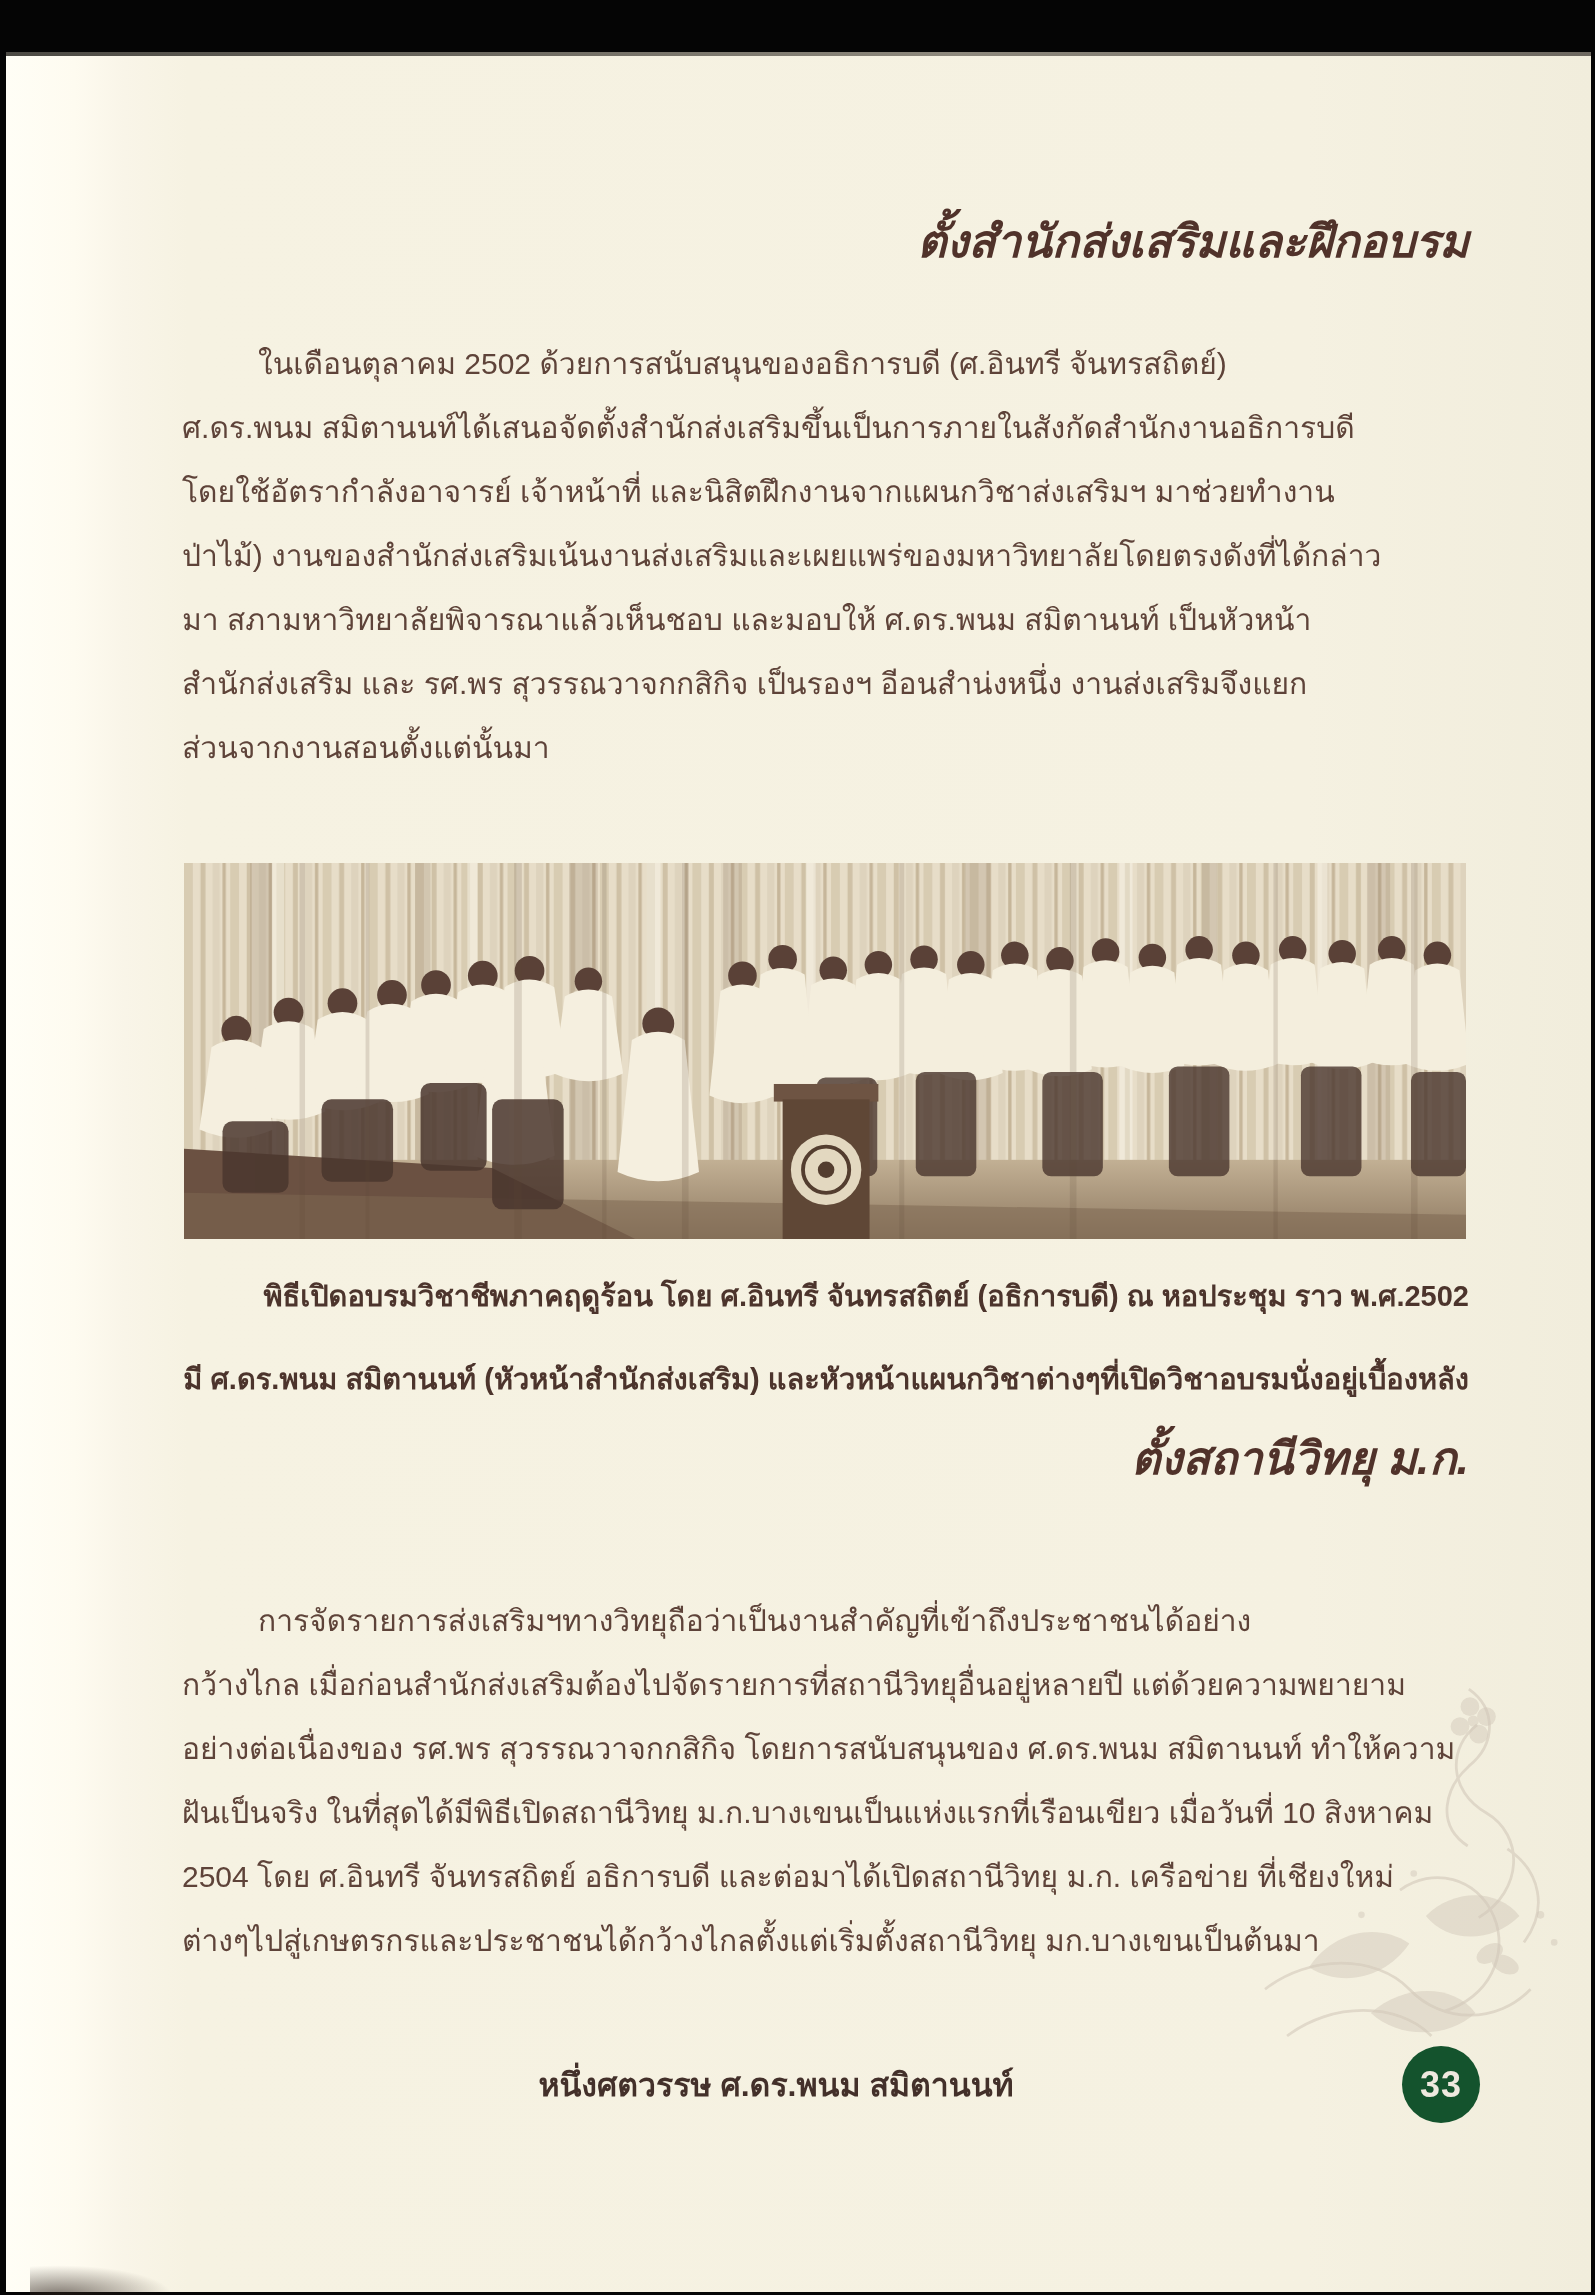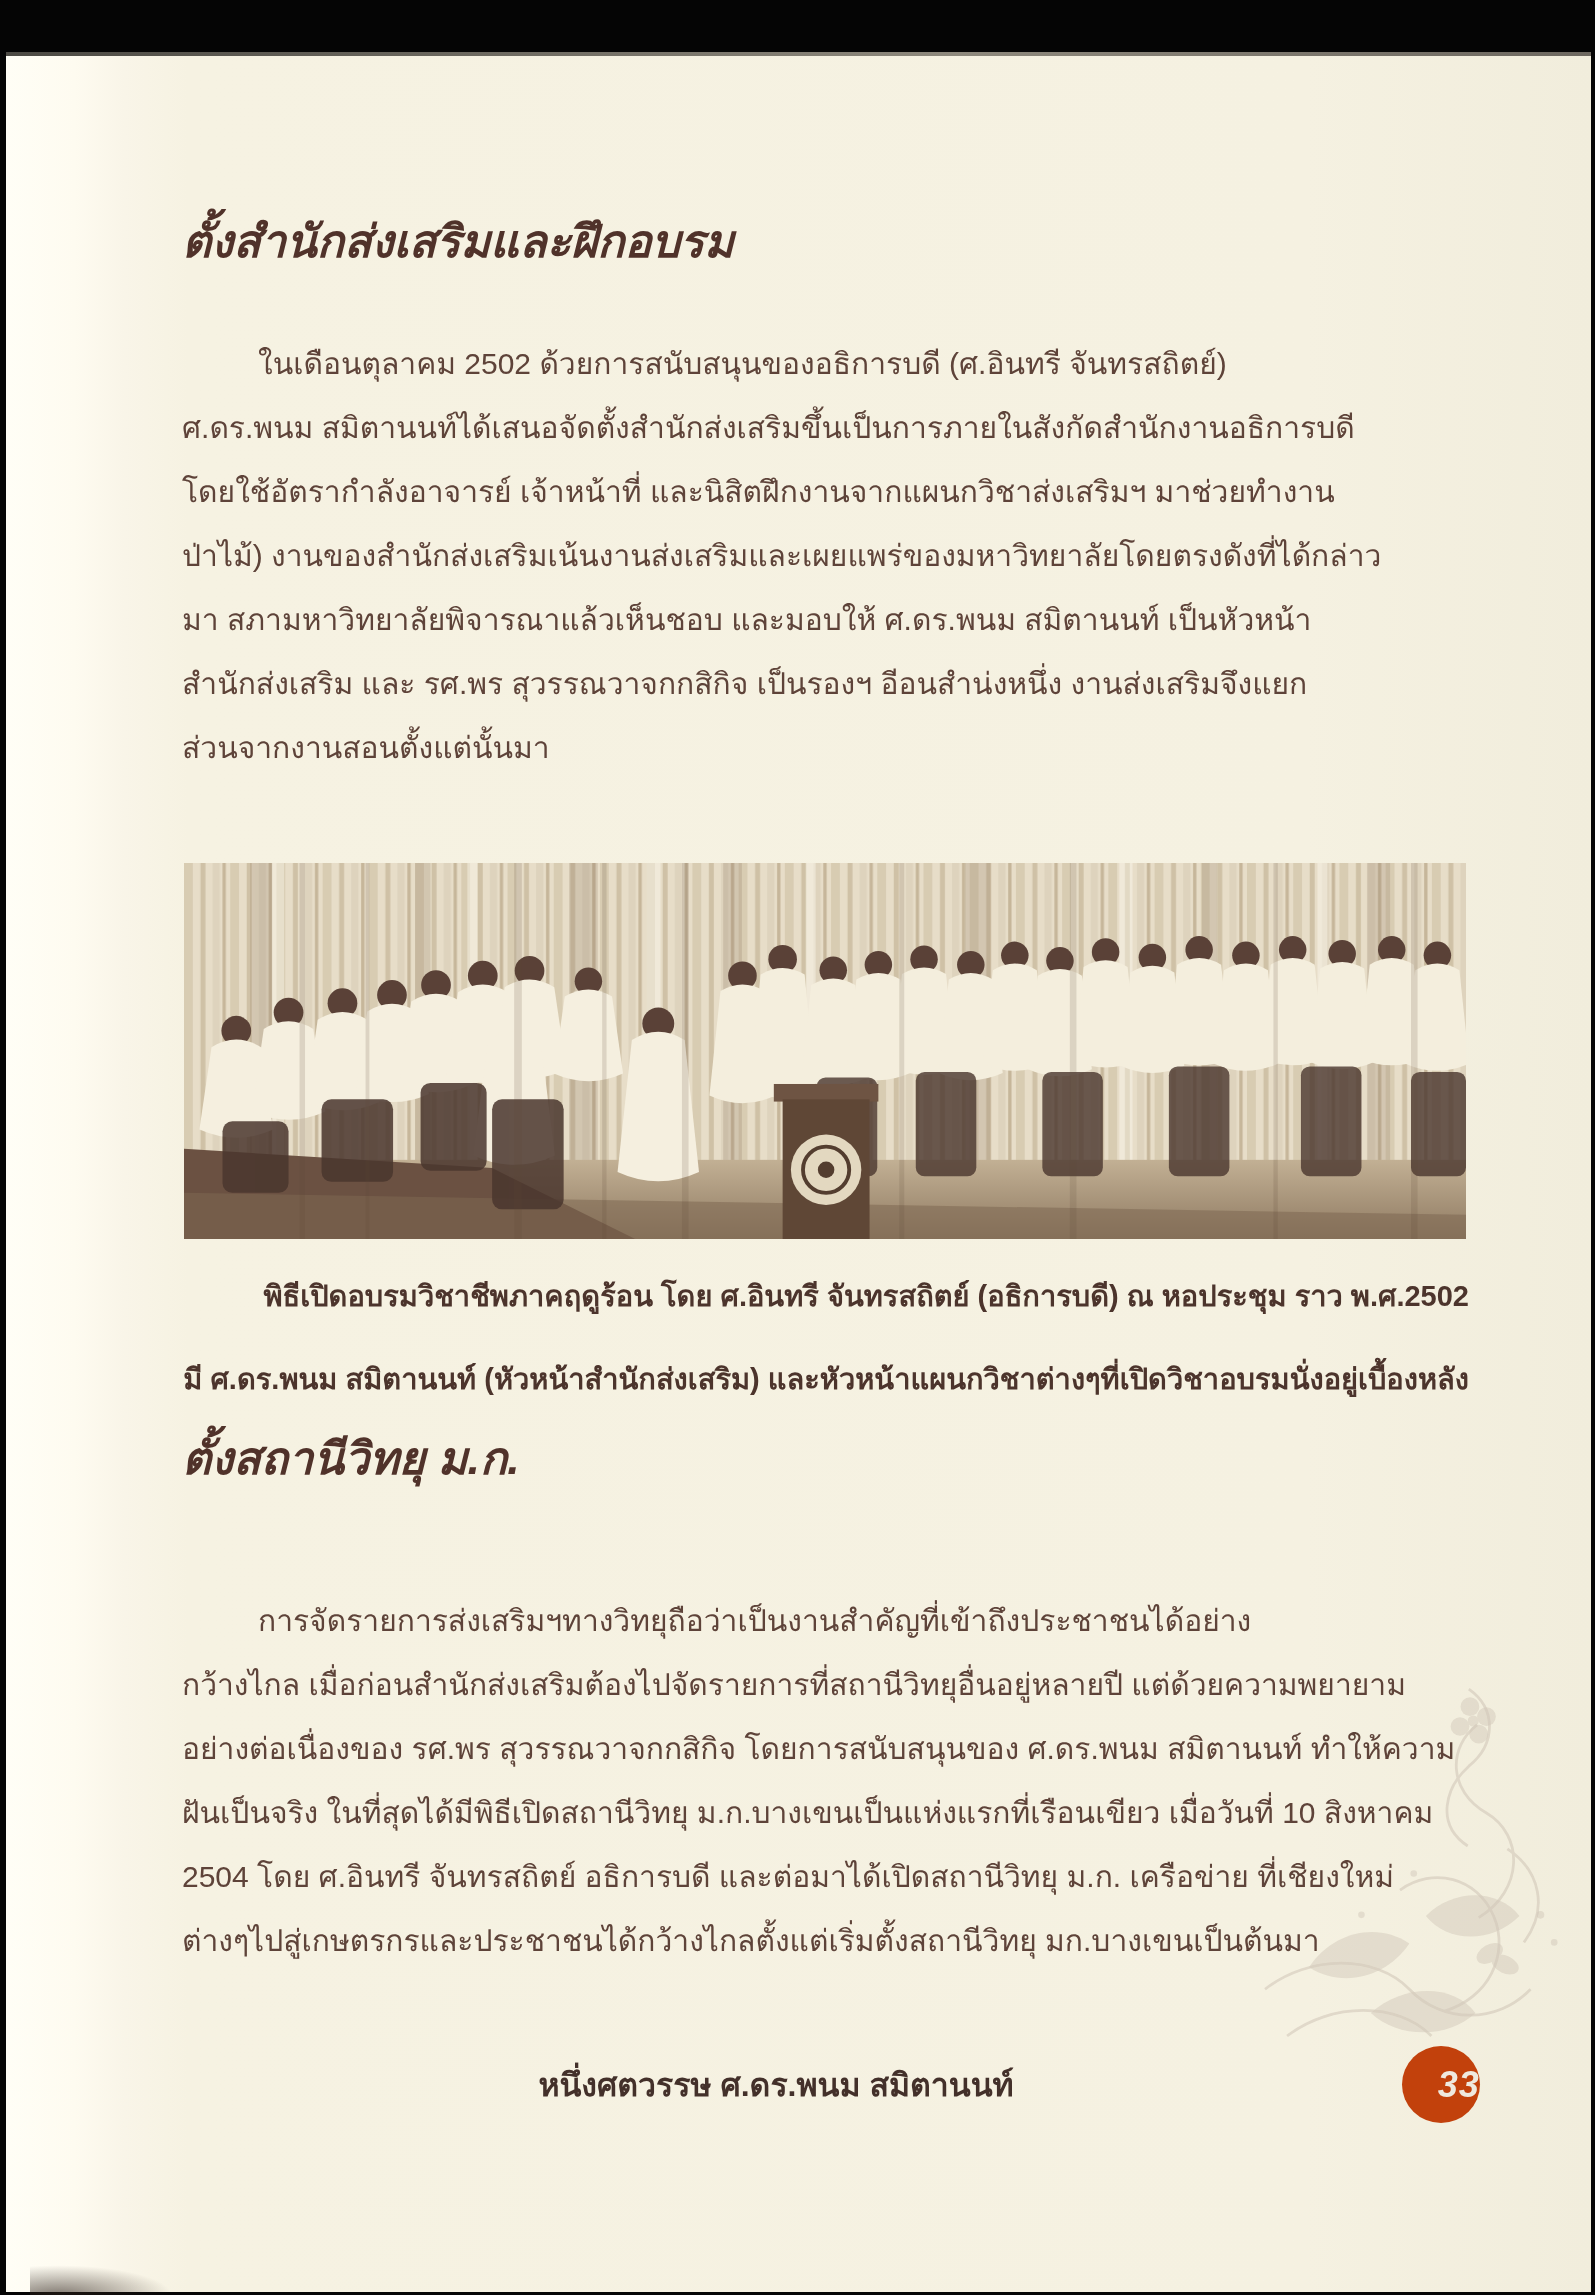--- a/index.html
+++ b/index.html
@@ -7,37 +7,37 @@
          font-family:"Liberation Sans",sans-serif;}
   .page{position:absolute;left:5.5px;top:55px;width:1585px;height:2237px;
         background:linear-gradient(90deg,#fffef6 0px,#fefbf0 69px,#f9f5e8 118px,#f6f2e2 182px,#f5f1e1 82%,#f1eddc 100%);}
   .page-top-edge{position:absolute;left:5.5px;top:52px;width:1585px;height:4.4px;
         background:linear-gradient(90deg,#4c4a44,#8e897d 60%,#6d6860);}
   .corner-smudge{position:absolute;left:30px;top:2265px;width:143px;height:30px;
         background:radial-gradient(ellipse at 20% 100%,rgba(44,33,26,.6),rgba(44,33,26,0) 70%);}
   .content{position:absolute;left:0;top:0;width:1595px;height:2295px;z-index:2;}
 
   .h-section{position:absolute;left:182px;width:1287px;height:66px;line-height:66px;
-        text-align:left;font-size:45px;font-weight:700;font-style:italic;color:#50322a;
+        text-align:right;font-size:45px;font-weight:700;font-style:italic;color:#50322a;
         white-space:nowrap;}
   .bodyline{height:64px;line-height:64px;font-size:30px;color:#5e4339;white-space:nowrap;overflow:hidden;}
   .indent{padding-left:76px;}
   .para{position:absolute;left:182px;width:1287px;}
   .capline{height:83px;line-height:83px;text-align:right;font-weight:700;font-size:29px;
         color:#4c342c;white-space:nowrap;overflow:hidden;}
 
   .photo{position:absolute;left:184px;top:863px;width:1282px;height:376px;overflow:hidden;
         background:#e6dcc6;}
   .photo svg{display:block;width:100%;height:100%;}
 
   .watermark{position:absolute;left:1232px;top:1656px;width:347px;height:429px;opacity:.5;}
   .footer-line{position:absolute;left:182px;top:2058px;width:1188px;height:55px;line-height:55px;
         text-align:center;font-size:32px;font-weight:700;color:#43302a;white-space:nowrap;}
   .page-badge{position:absolute;left:1402px;top:2046px;width:78px;height:77px;border-radius:50%;
-        background:#c2410c;display:flex;align-items:center;justify-content:flex-end;font-style:italic;}
+        background:#14532d;display:flex;align-items:center;justify-content:center;}
   .page-badge span{font-size:36px;font-weight:700;color:#efe9df;letter-spacing:1.1px;}
 </style>
 </head>
 <body>
 
 <div class="stage">
   <div class="page"></div>
   <div class="page-top-edge"></div>
   <div class="corner-smudge"></div>
 

